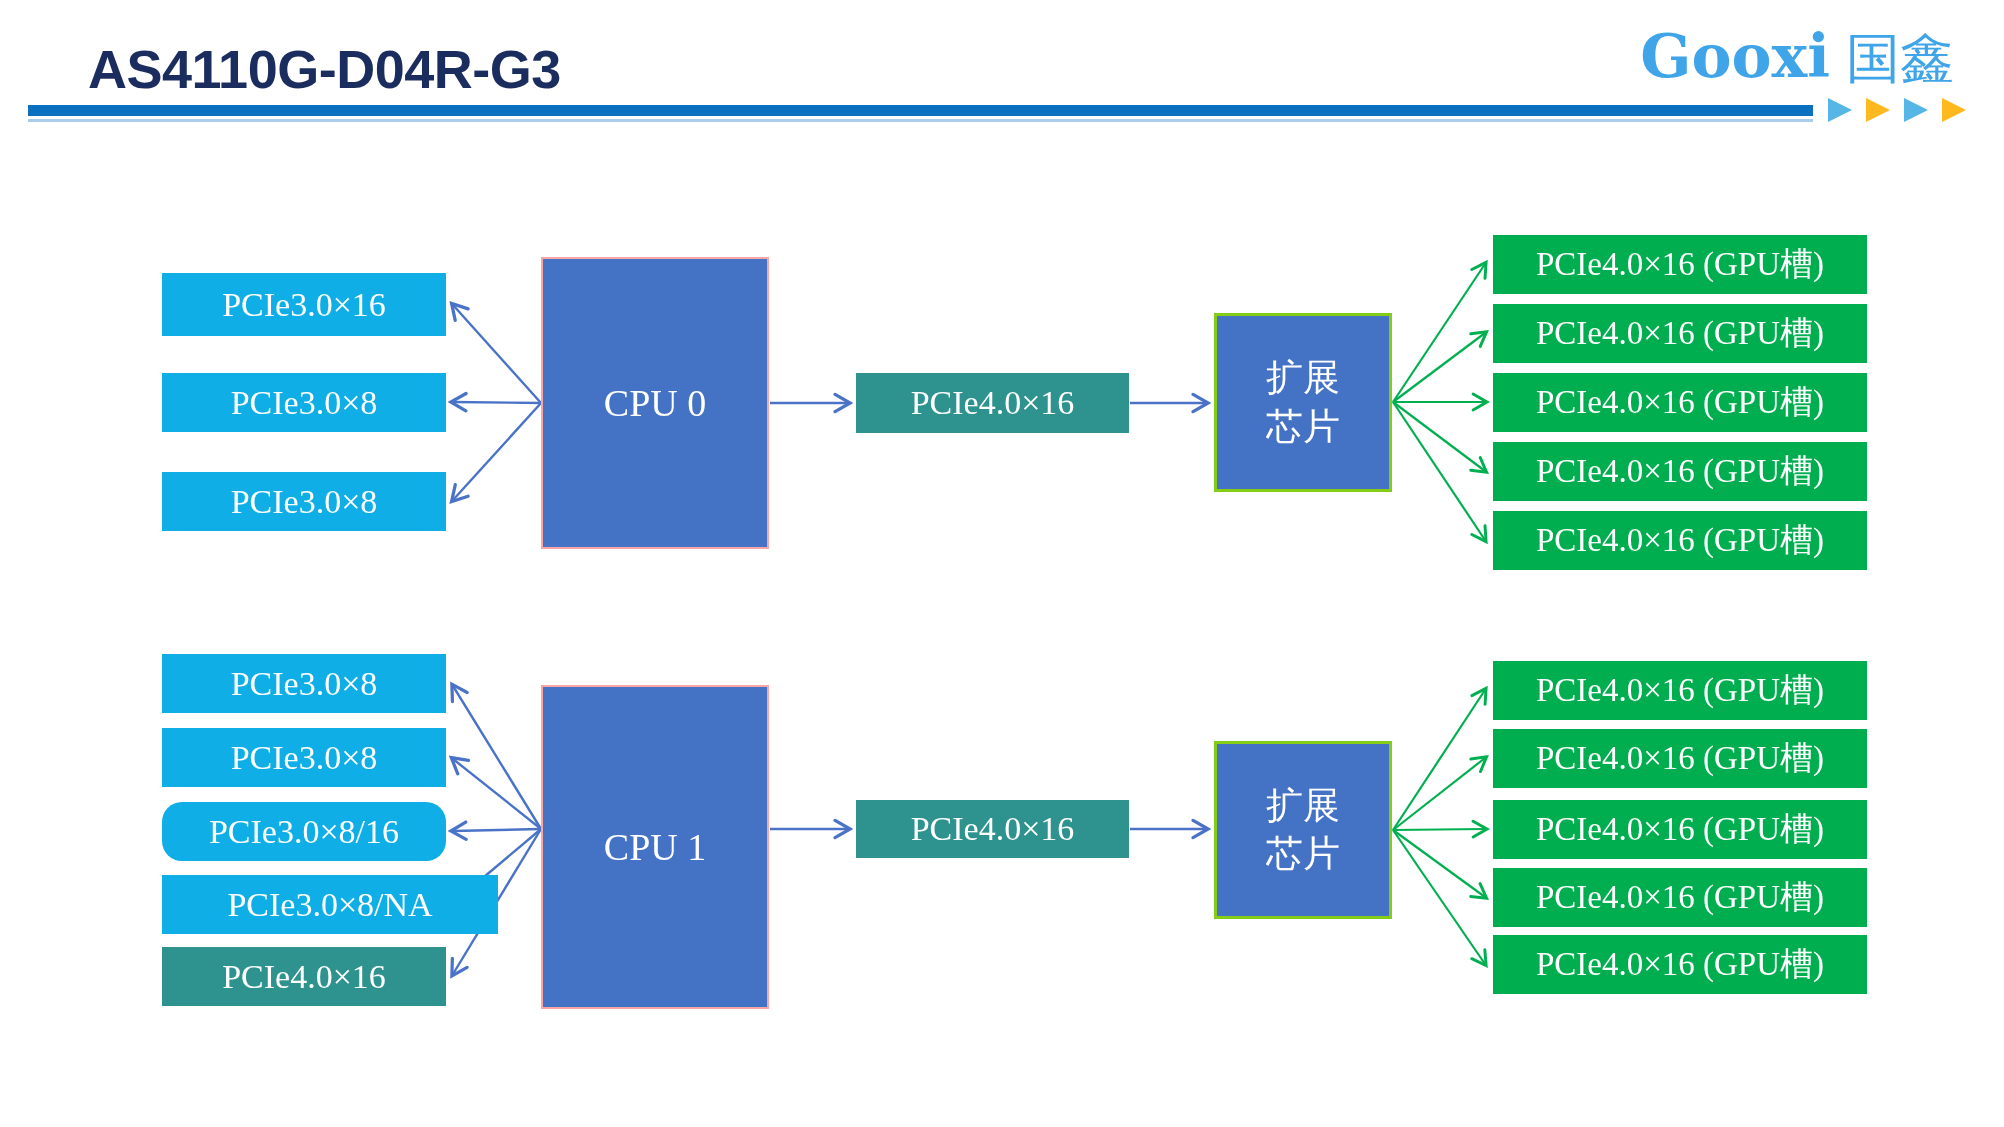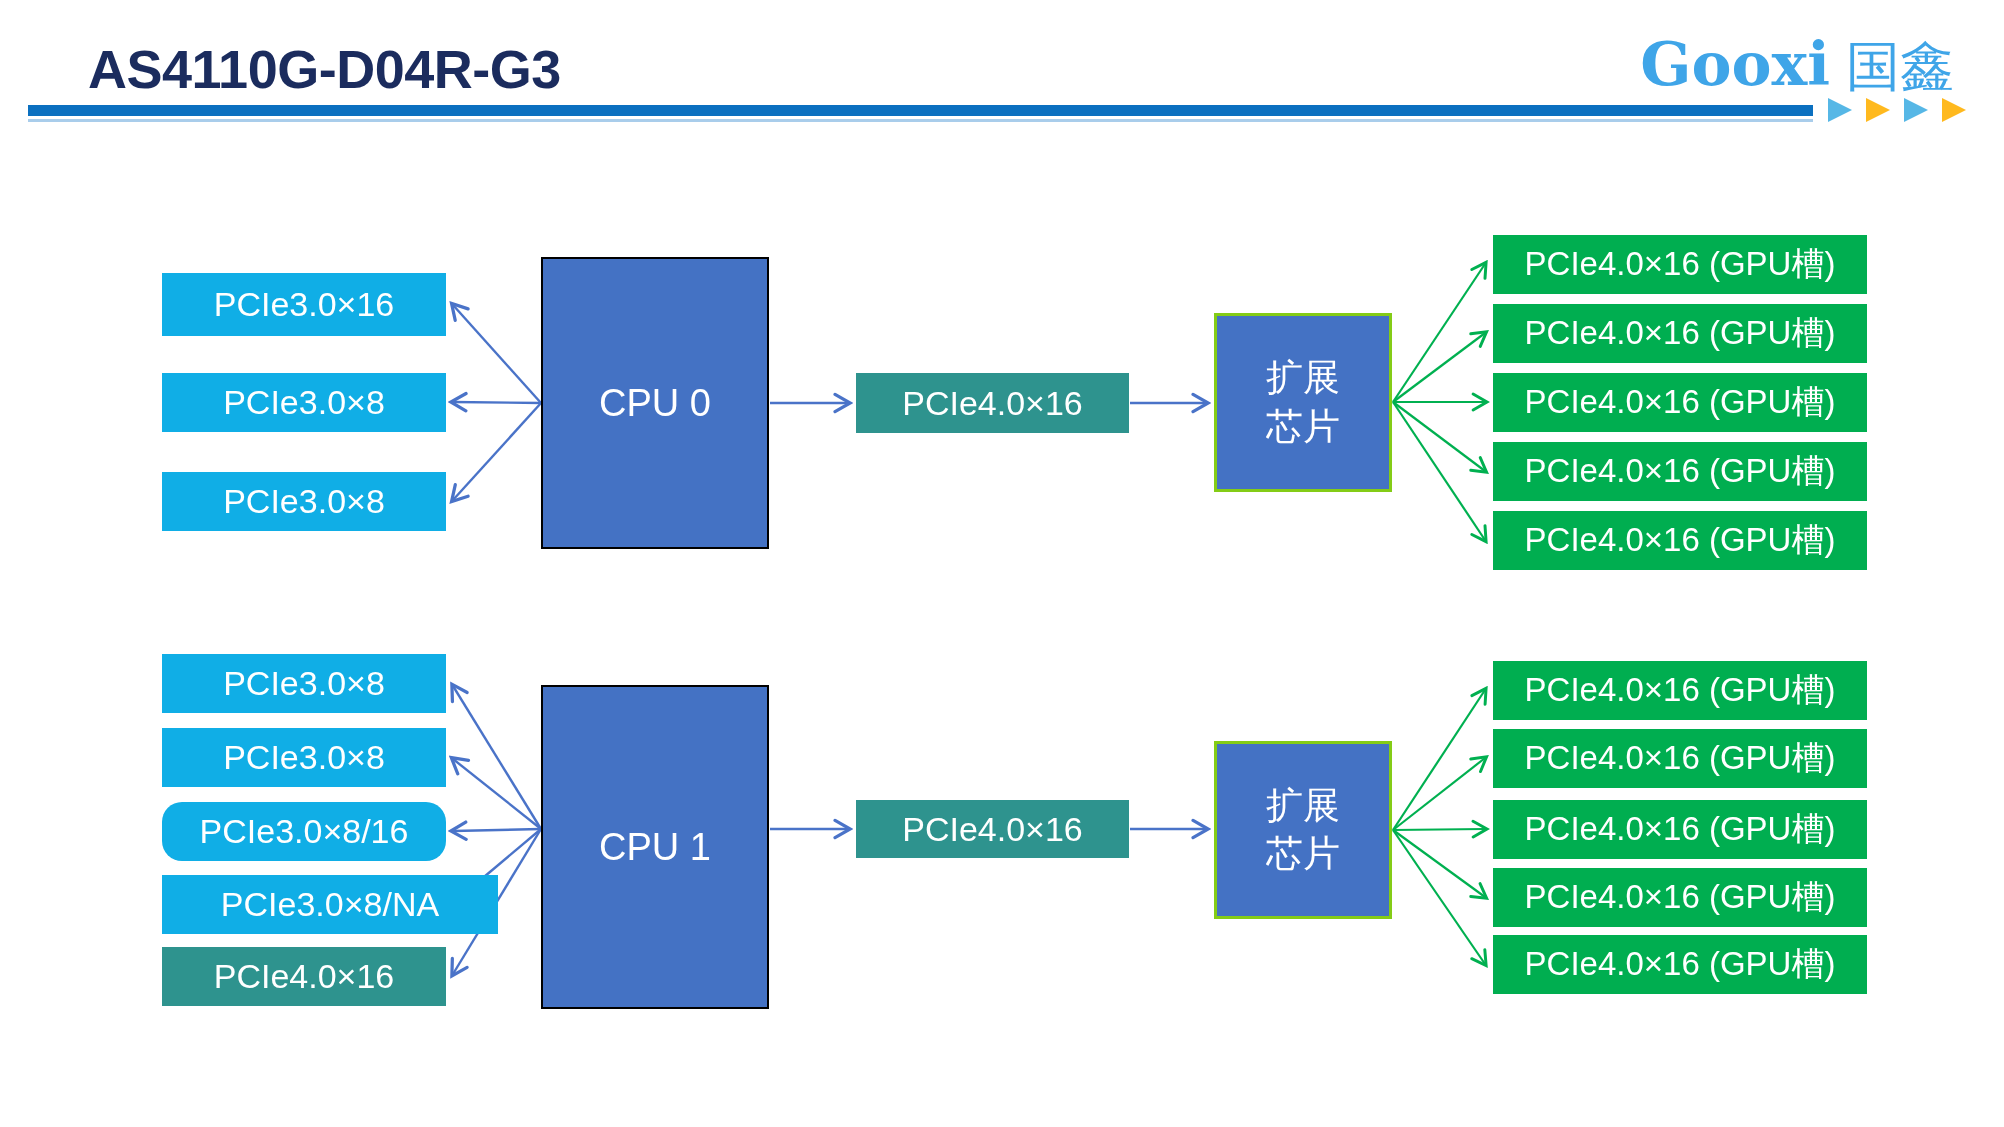--- a/index.html
+++ b/index.html
@@ -12,40 +12,40 @@
   .title {
     position:absolute; left:88px; top:38px;
     font-size:54px; font-weight:bold; letter-spacing:-0.5px;
     color:#1B2C5E;
   }
   .rule-thick { position:absolute; left:28px; top:105px; width:1785px; height:11px; background:#0B70C0; }
   .rule-thin  { position:absolute; left:28px; top:119px; width:1785px; height:3px;  background:#A9CDEB; }
 
   .brand {
     position:absolute; right:50px; top:26px; display:flex; align-items:baseline; gap:16px;
-    color:#3FA5E8; white-space:nowrap;margin-top:8px;
+    color:#3FA5E8; white-space:nowrap;
   }
   .brand-latin { font-family:"DejaVu Serif", serif; font-weight:bold; font-size:60px; line-height:1; }
   .brand-cjk   { font-weight:normal; font-size:54px; line-height:1; }
 
   .triangles { position:absolute; left:1828px; top:98px; display:flex; gap:14px; }
   .tri { width:0; height:0; border-top:12px solid transparent; border-bottom:12px solid transparent; }
   .tri-blue   { border-left:24px solid #56B7E6; }
   .tri-orange { border-left:24px solid #FFB91E; }
 
   
   .box {
     position:absolute; display:flex; align-items:center; justify-content:center;
-    color:#ffffff; text-align:left; box-sizing:border-box; z-index:2;
+    color:#ffffff; text-align:left; box-sizing:border-box; z-index:2;font-family:Liberation Serif, serif;
   }
   .slot  { font-size:34px; }
   .cyan  { background:#10AEE6; }
   .teal  { background:#2E938E; }
   .green { background:#00AE50; font-size:33px; }
-  .cpu   { background:#4472C4; border:2px solid #000000; font-size:38px; }
+  .cpu   { background:#4472C4; border:2px solid #fca5a5; font-size:38px; }
   .exp   { background:#4472C4; border:3px solid #84cc16; font-size:37px; line-height:1.3; flex-direction:column; }
 
   .wires { position:absolute; left:0; top:0; z-index:1; }
 </style>
 </head>
 <body>
 
 <div class="slide">
 
   <div class="title">AS4110G-D04R-G3</div>

